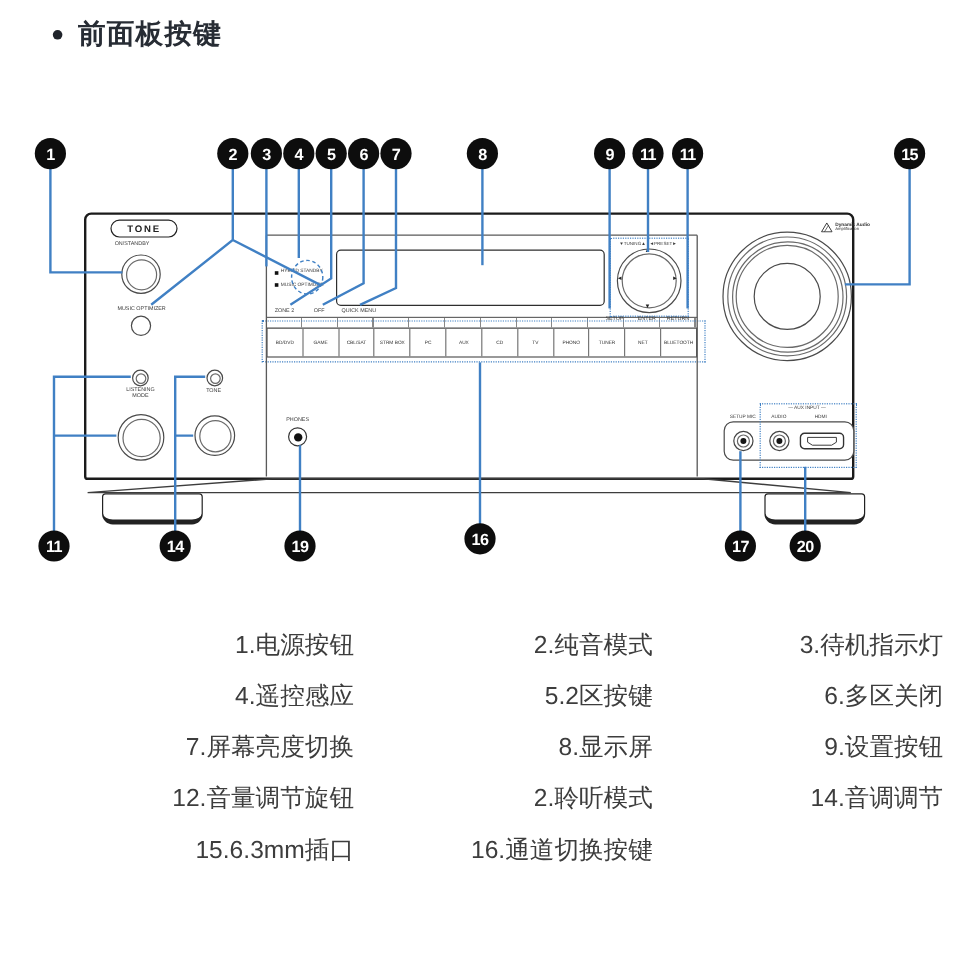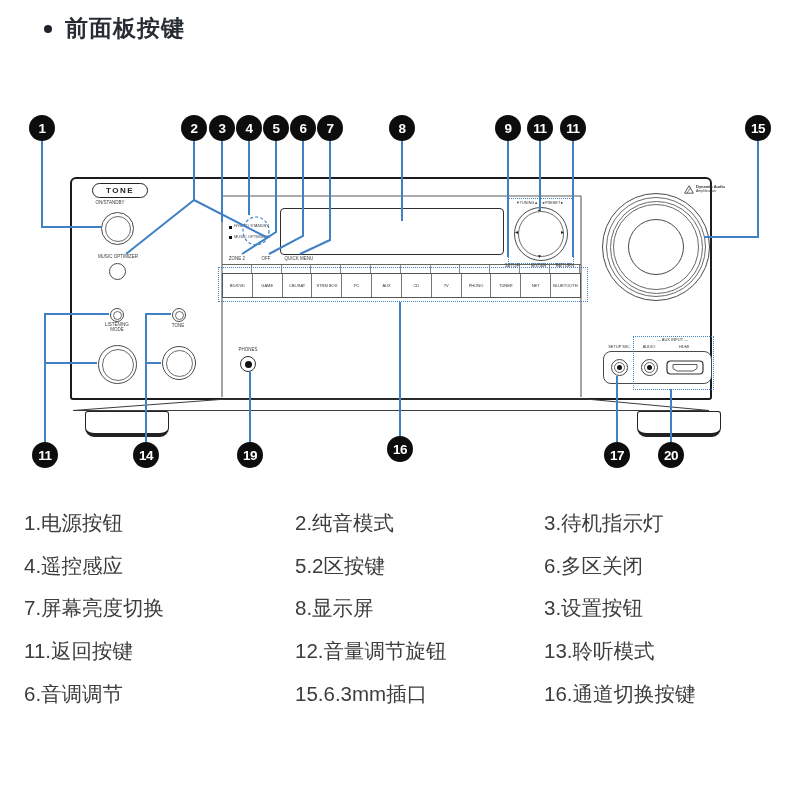--- a/index.html
+++ b/index.html
@@ -28,21 +28,21 @@
   .jack .mid{position:absolute;inset:2px;border-radius:50%;border:1px solid #666;}
   .jack .hole{position:absolute;inset:5px;border-radius:50%;background:#161616;}
   .phjack{position:absolute;left:240px;top:356px;width:14px;height:14px;border-radius:50%;border:1.5px solid #333;background:#fff;z-index:1;}
   .phjack .hole{position:absolute;inset:3.5px;border-radius:50%;background:#111;}
   .foot{position:absolute;top:411px;width:82px;height:21px;border:1.6px solid #222;border-bottom-width:4px;border-radius:3px 3px 9px 9px;background:#fff;z-index:1;}
   .arrow{position:absolute;font-size:5px;color:#222;z-index:1;line-height:1;}
   
   .callout{position:absolute;width:26px;height:26px;border-radius:50%;background:#0d0d0d;color:#fff;font-size:13.5px;font-weight:bold;display:flex;align-items:center;justify-content:center;z-index:4;letter-spacing:-0.5px;}
   svg.overlay{position:absolute;left:0;top:0;z-index:3;pointer-events:none;}
   
-  .legend{position:absolute;left:24px;top:502px;width:762px;display:grid;grid-template-columns:271px 249px 1fr;grid-auto-rows:42.6px;align-items:center;z-index:1;}
+  .legend{position:absolute;left:24px;top:516px;width:762px;display:grid;grid-template-columns:271px 249px 1fr;grid-auto-rows:42.6px;align-items:center;z-index:1;text-align:right;}
   .legend-item{font-size:20.5px;color:#3d3d3d;white-space:nowrap;}
 </style>
 </head>
 <body>
 
 <div class="page-title">
   <span class="bullet"></span>
   <span class="title-text">前面板按键</span>
 </div>
 
@@ -216,20 +216,19 @@
 
 <div class="legend">
   <div class="legend-item">1.电源按钮</div>
   <div class="legend-item">2.纯音模式</div>
   <div class="legend-item">3.待机指示灯</div>
   <div class="legend-item">4.遥控感应</div>
   <div class="legend-item">5.2区按键</div>
   <div class="legend-item">6.多区关闭</div>
   <div class="legend-item">7.屏幕亮度切换</div>
   <div class="legend-item">8.显示屏</div>
-  <div class="legend-item">3.设置按钮</div>
-  <div class="legend-item">11.返回按键</div>
+  <div class="legend-item">9.设置按钮</div>
   <div class="legend-item">12.音量调节旋钮</div>
-  <div class="legend-item">13.聆听模式</div>
-  <div class="legend-item">6.音调调节</div>
+  <div class="legend-item">2.聆听模式</div>
+  <div class="legend-item">14.音调调节</div>
   <div class="legend-item">15.6.3mm插口</div>
   <div class="legend-item">16.通道切换按键</div>
 </div>
 
 </body></html>

